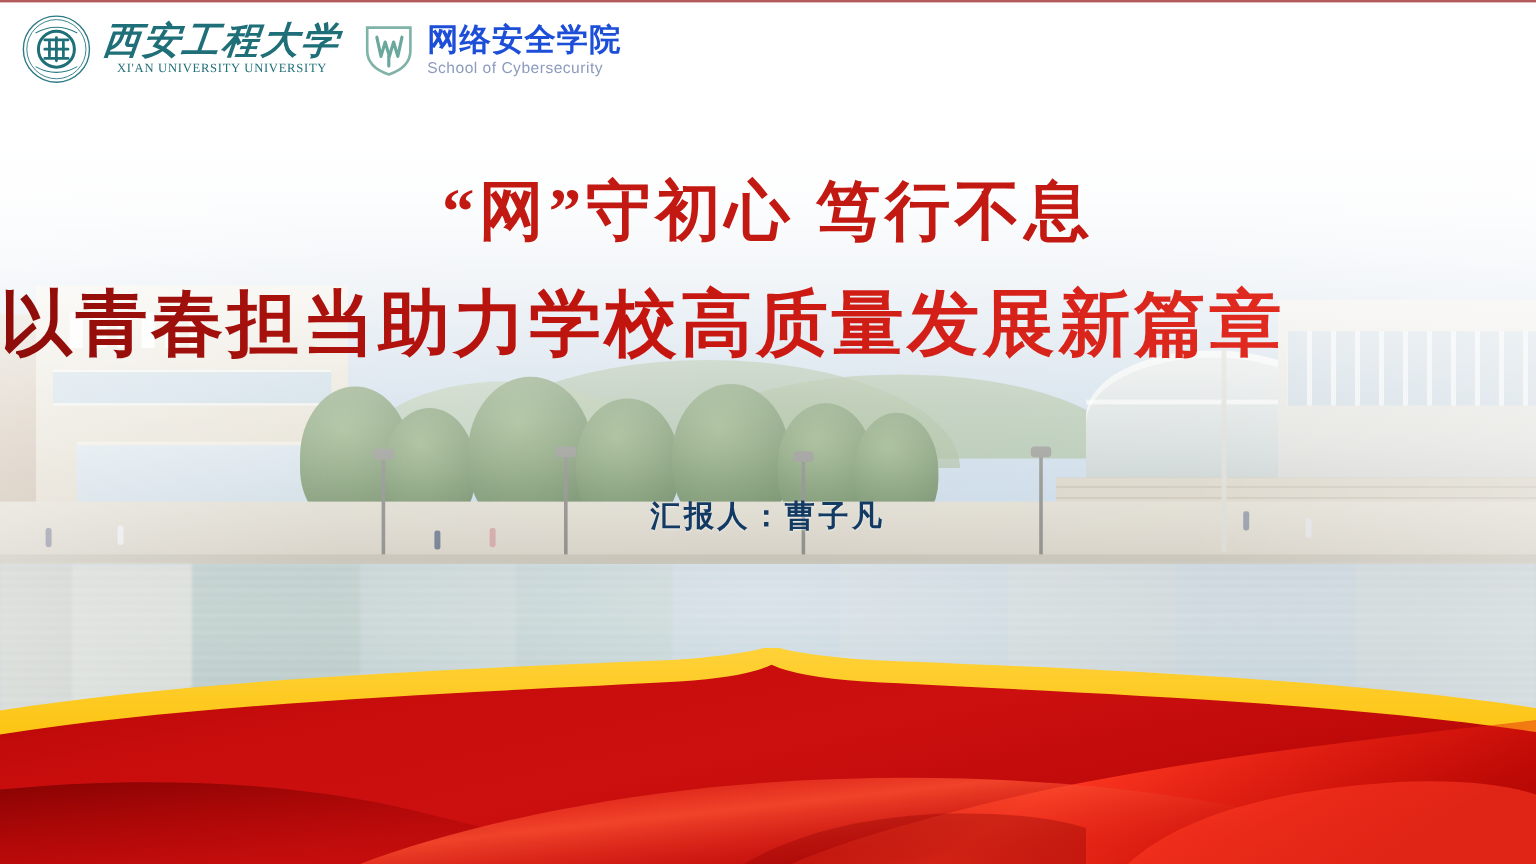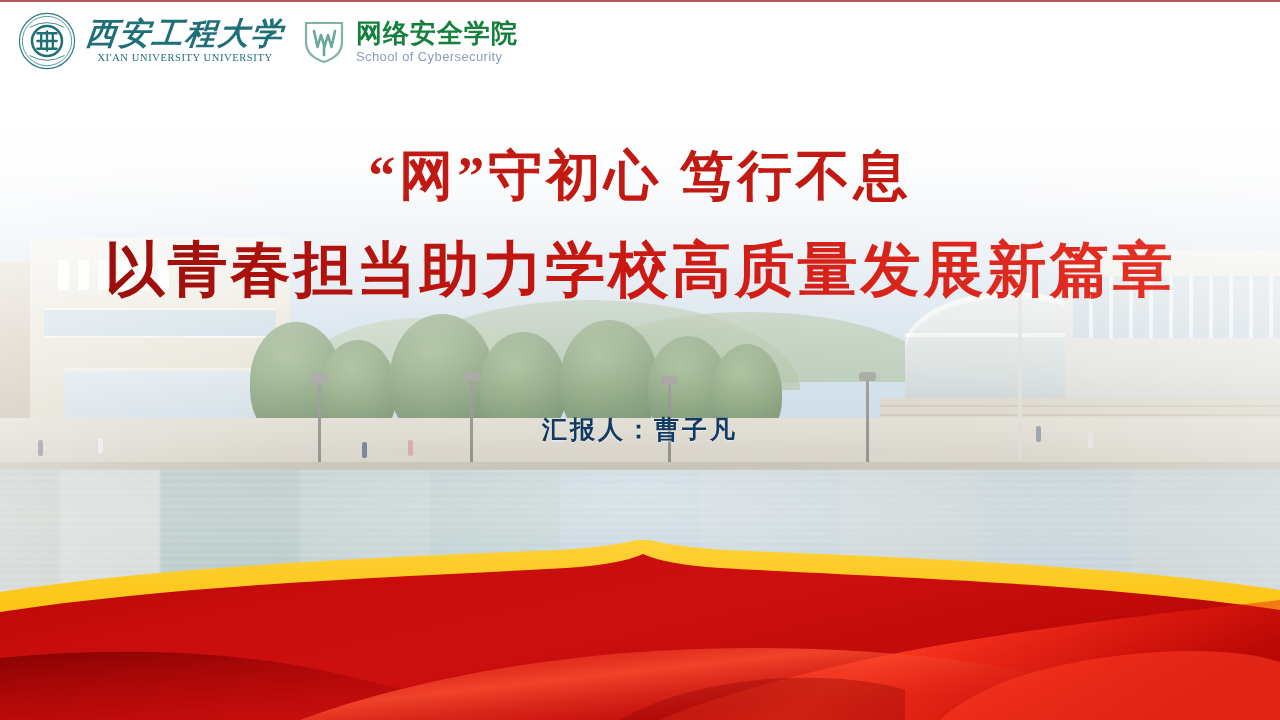--- a/index.html
+++ b/index.html
@@ -209,21 +209,21 @@
   .uni-en {
     font-family:"Liberation Serif","DejaVu Serif",serif;
     font-size:10.5px; color:#1f6f78; letter-spacing:.6px;
     margin-top:4px; white-space:nowrap; text-align:center;
   }
 
   .shield { width:44px; height:46px; }
   .cyber-names { display:flex; flex-direction:column; line-height:1; }
   .cyber-cn {
     font-family:"Liberation Sans","DejaVu Sans",sans-serif;
-    font-size:26px; font-weight:700; color:#15803d;
+    font-size:26px; font-weight:700; color:#1d4ed8;
     letter-spacing:1px; white-space:nowrap;
   }
   .cyber-en {
     font-family:"Liberation Sans","DejaVu Sans",sans-serif;
     font-size:13px; color:#8d9bbd; letter-spacing:.4px;
     margin-top:4px; white-space:nowrap;
   }
 
   
   .titles {
@@ -234,21 +234,20 @@
     position:absolute; left:0; top:140px; width:1280px;
     text-align:center;
     font-family:"Liberation Serif","DejaVu Serif",serif;
     font-weight:700; font-size:54px; letter-spacing:4px;
     color:#c21a12;
     text-shadow: 1px 1px 0 rgba(255,255,255,.55);
     white-space:nowrap;
   }
   .title-2 {
     position:absolute; left:0; top:230px; width:1280px;
-    text-align:center;
     font-family:"Liberation Serif","DejaVu Serif",serif;
     font-weight:700; font-size:60px; letter-spacing:3px;
     white-space:nowrap;
     background: linear-gradient(90deg,#8d0d0a 0%, #a8110c 18%, #c4150f 42%, #d42018 62%, #e02a20 82%, #e8352a 100%);
     -webkit-background-clip: text;
     background-clip: text;
     color: transparent;
     -webkit-text-fill-color: transparent;
   }
   .subtitle {

